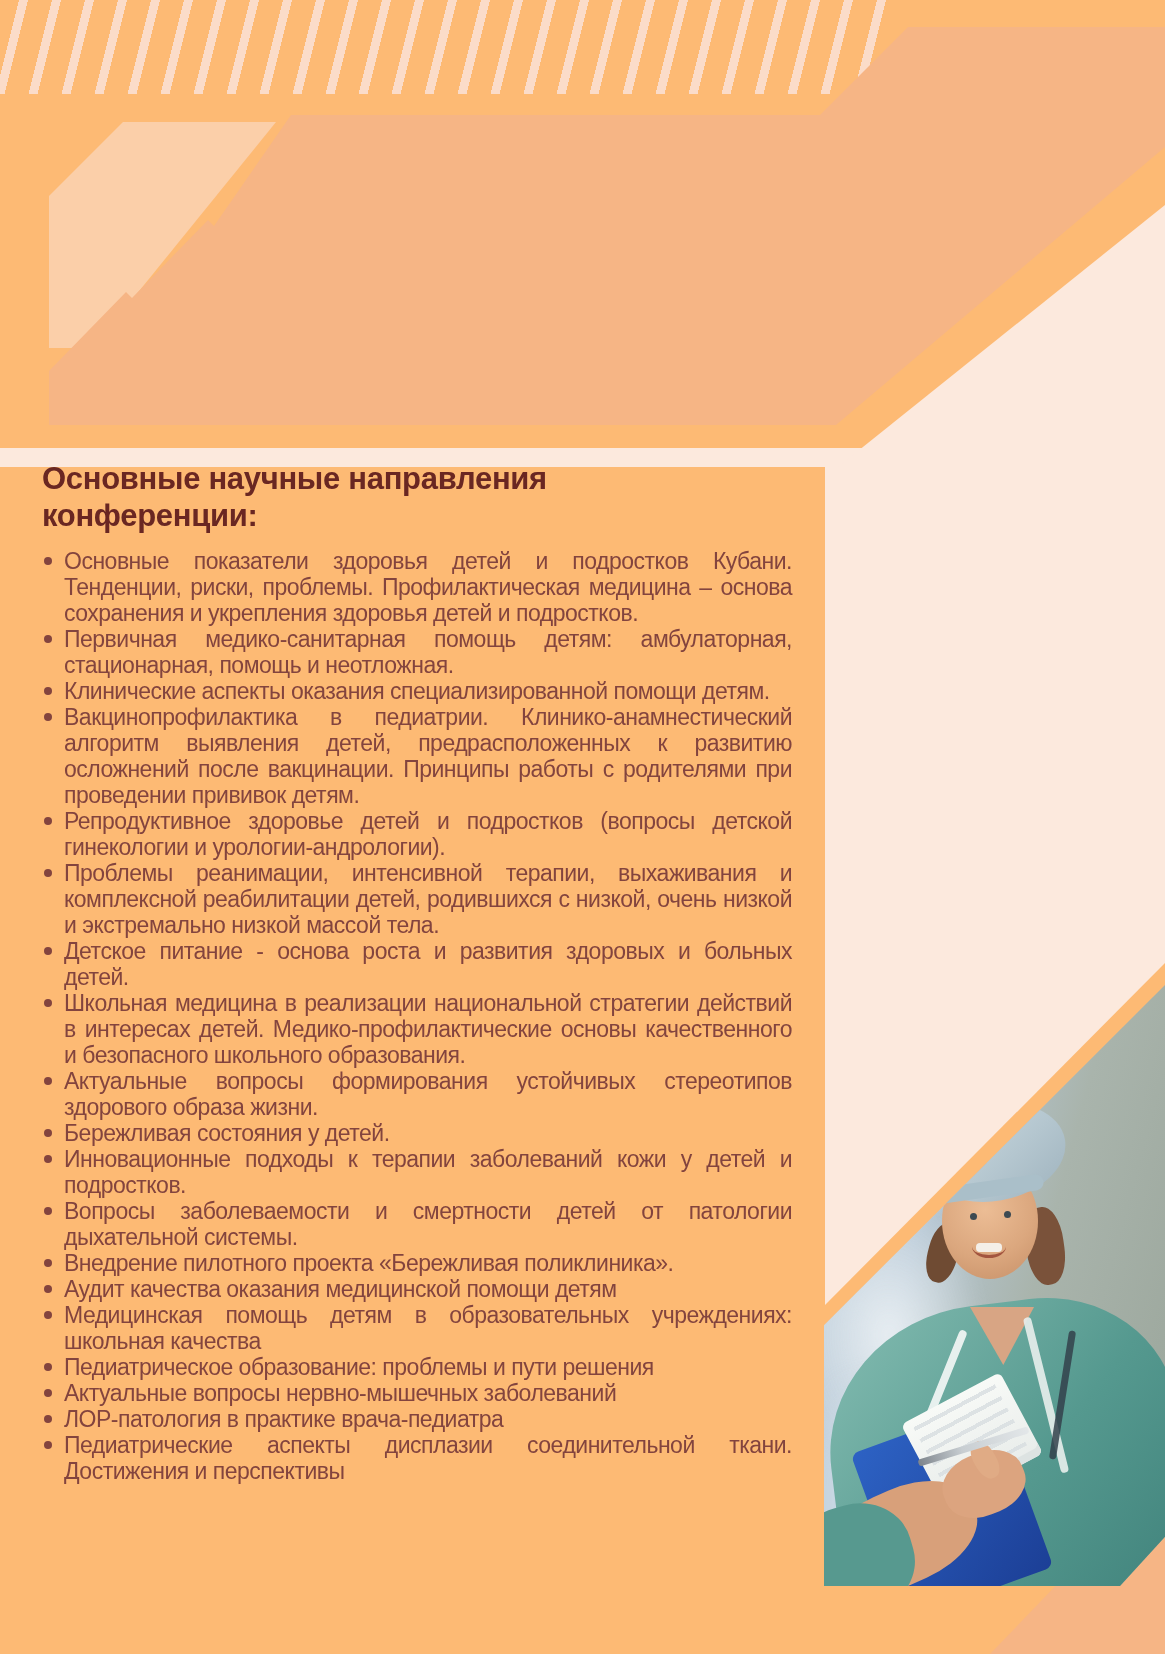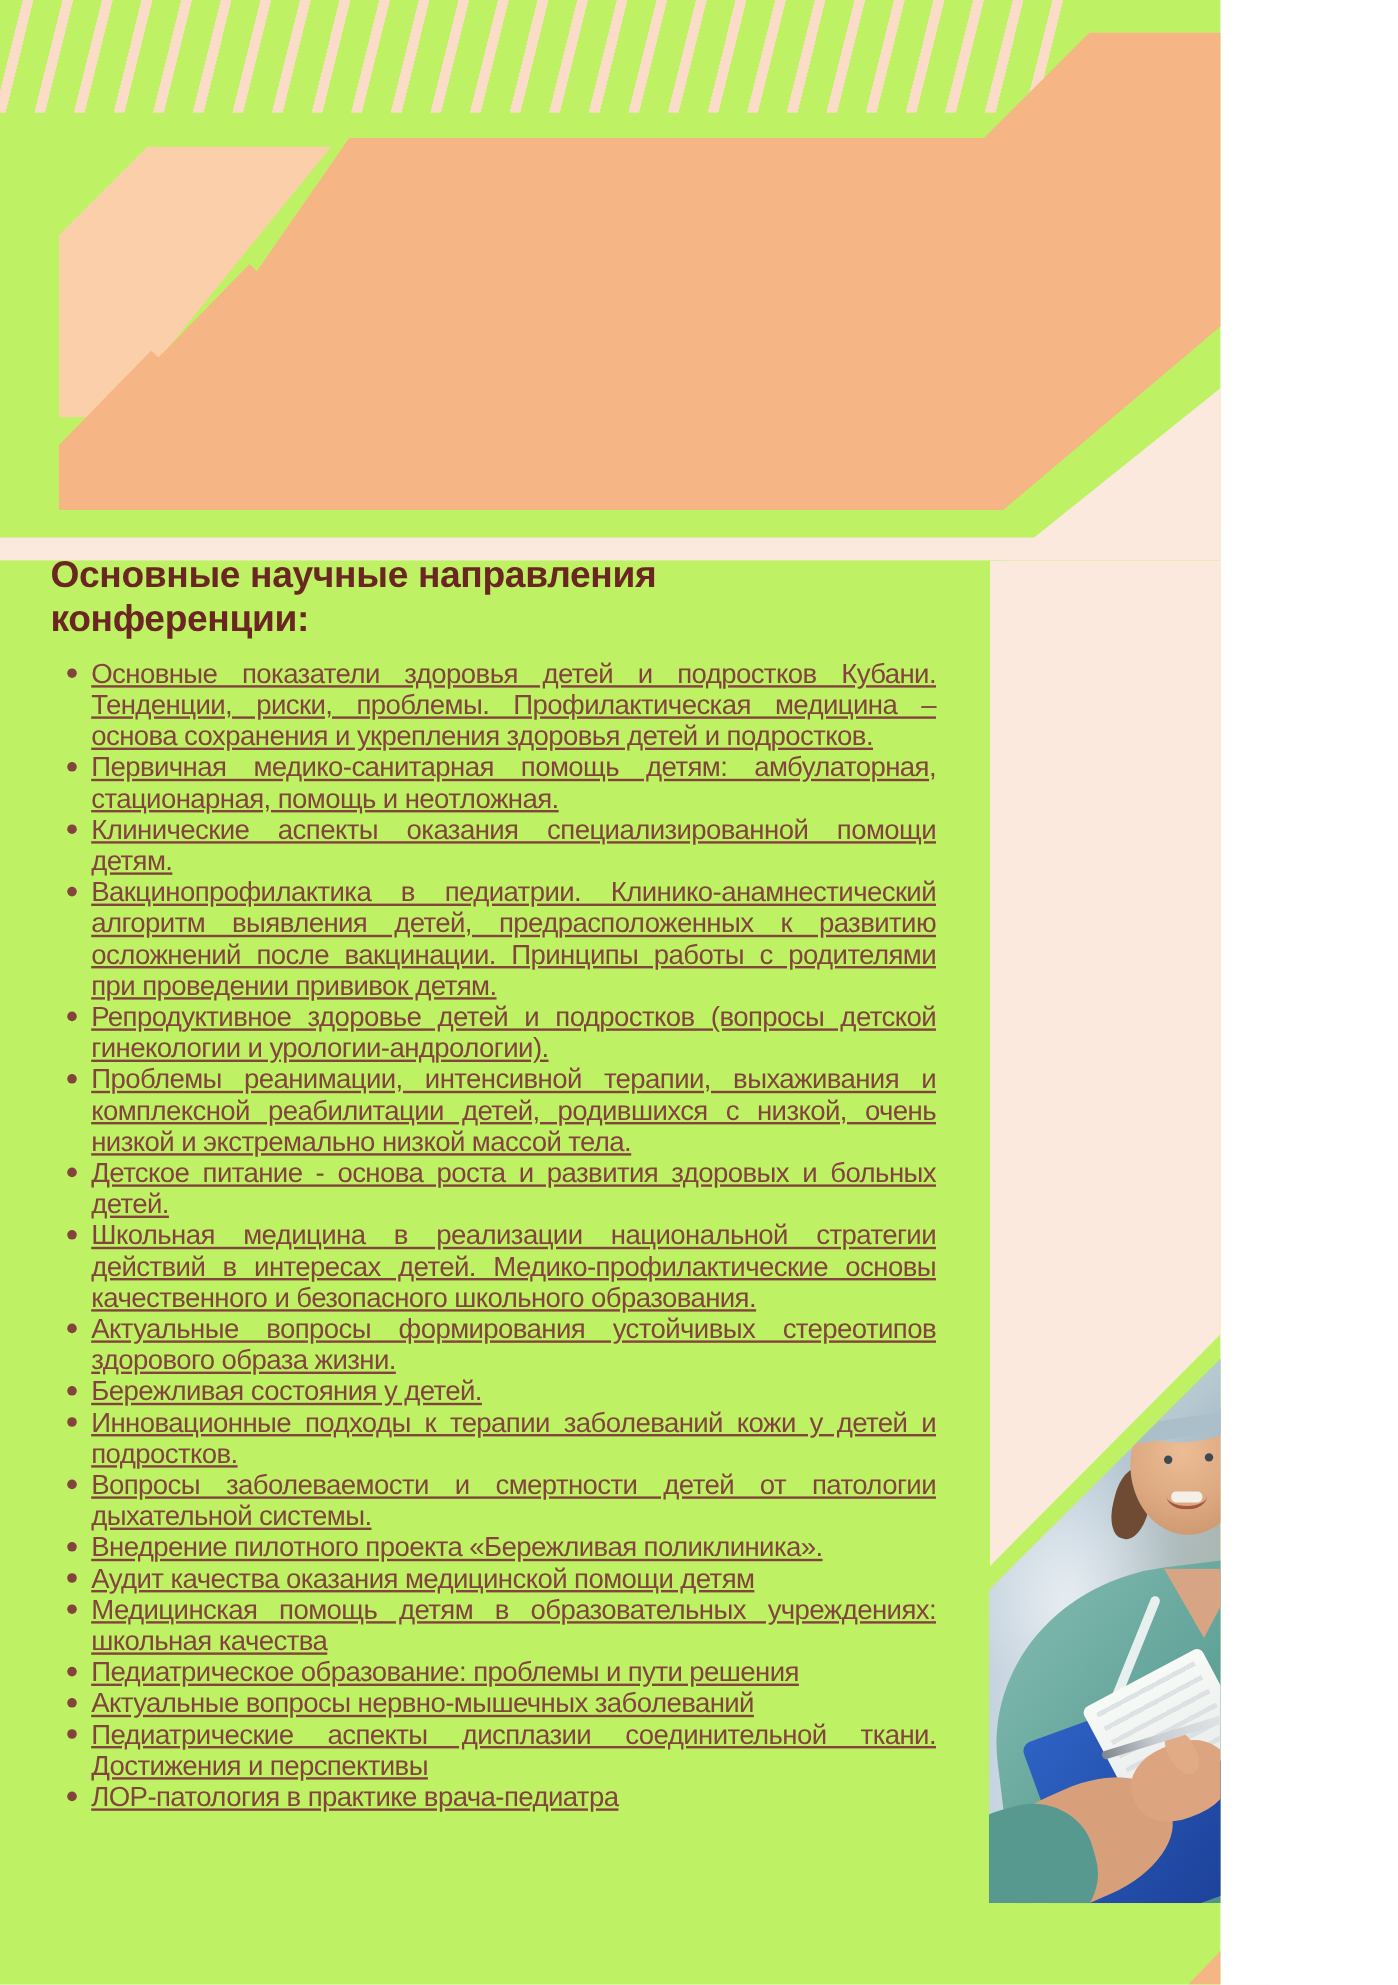--- a/index.html
+++ b/index.html
@@ -1,20 +1,20 @@
 <!DOCTYPE html>
 <html lang="ru" style="--accent: #F6B585; --peach_light: #FBCFA9; --hatch: #FBDCC9; --pale: #FCE9DD; --title_color: #6A2722; --text_color: #83443E;"><head>
 <meta charset="utf-8">
 <style>
   html,body{margin:0;padding:0;background:#ffffff;}
   .page{
     position:relative;
-    width:1017px;height:1654px;
+    width:1165px;height:1654px;
     overflow:hidden;
-    background:#bef264;
+    background:#fdba74;
     font-family:"Liberation Sans", sans-serif;
   }
   
   .hatch{
     position:absolute;left:-14px;top:0;width:916px;height:94px;
     transform:skewX(-14deg);transform-origin:top left;
     background:repeating-linear-gradient(90deg,var(--hatch) 0 9px,transparent 9px 33px);
   }
   .shape{position:absolute;}
   .light-left{
@@ -50,21 +50,21 @@
   .content{
     position:absolute;left:42px;top:460px;width:750px;
     color:var(--text_color);
   }
   h1{
     margin:0 0 14px 0;
     font-size:31px;line-height:37px;font-weight:bold;
     letter-spacing:-0.3px;
     color:var(--title_color);
   }
-  ul.topics{list-style:none;margin:12px;padding:0;text-decoration:underline;}
+  ul.topics{list-style:none;margin:0;padding:0;}
   ul.topics li{
     position:relative;
     padding-left:22px;
     font-size:23px;line-height:26px;
     letter-spacing:-0.5px;
     text-align:justify;
   }
   ul.topics .dot{
     position:absolute;left:2px;top:9px;
     width:8px;height:8px;border-radius:50%;
@@ -143,22 +143,22 @@
         <li><span class="dot"></span><span class="txt">Школьная медицина в реализации национальной стратегии действий в интересах детей. Медико-профилактические основы качественного и безопасного школьного образования.</span></li>
         <li><span class="dot"></span><span class="txt">Актуальные вопросы формирования устойчивых стереотипов здорового образа жизни.</span></li>
         <li><span class="dot"></span><span class="txt">Бережливая состояния у детей.</span></li>
         <li><span class="dot"></span><span class="txt">Инновационные подходы к терапии заболеваний кожи у детей и подростков.</span></li>
         <li><span class="dot"></span><span class="txt">Вопросы заболеваемости и смертности детей от патологии дыхательной системы.</span></li>
         <li><span class="dot"></span><span class="txt">Внедрение пилотного проекта «Бережливая поликлиника».</span></li>
         <li><span class="dot"></span><span class="txt">Аудит качества оказания медицинской помощи детям</span></li>
         <li><span class="dot"></span><span class="txt">Медицинская помощь детям в образовательных учреждениях: школьная качества</span></li>
         <li><span class="dot"></span><span class="txt">Педиатрическое образование: проблемы и пути решения</span></li>
         <li><span class="dot"></span><span class="txt">Актуальные вопросы нервно-мышечных заболеваний</span></li>
+        <li><span class="dot"></span><span class="txt">ЛОР-патология в практике врача-педиатра</span></li>
         <li><span class="dot"></span><span class="txt">Педиатрические аспекты дисплазии соединительной ткани. Достижения и перспективы</span></li>
-        <li><span class="dot"></span><span class="txt">ЛОР-патология в практике врача-педиатра</span></li>
       </ul>
   </div>
 
   <div class="photo">
     <div class="ph-bg"></div>
     <div class="ph-blob1"></div>
     <div class="ph-blob2"></div>
     <div class="ph-blob3"></div>
     <div class="ph-torso"></div>
     <div class="ph-neckv"></div>

